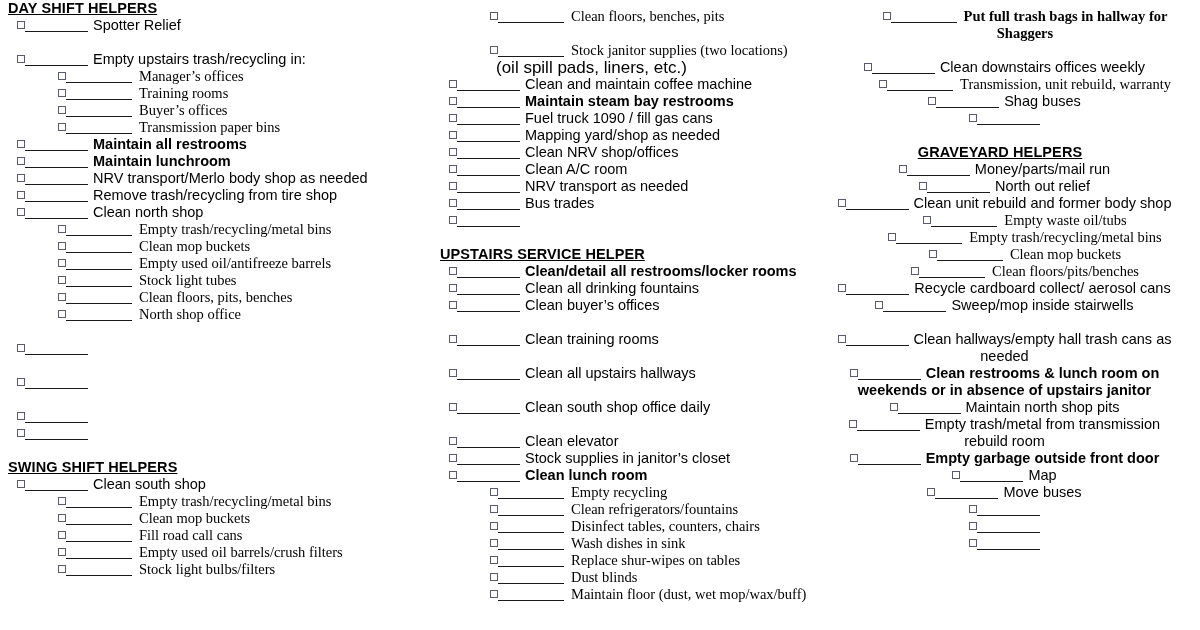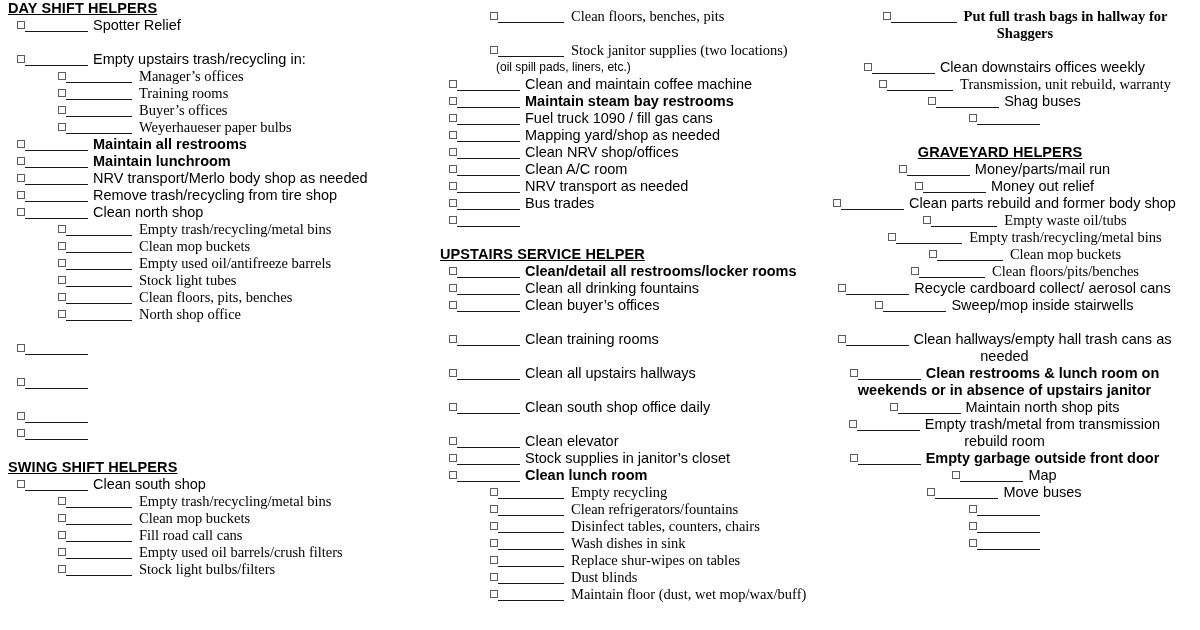--- a/index.html
+++ b/index.html
@@ -68,38 +68,38 @@
   .row.lvl2 .blank { width: 66px; }
 
   .row .txt { margin-left: 5px; }
   .row.bold .txt { font-weight: bold; }
   .row.lvl2 .txt { margin-left: 7px; font-family: Liberation Serif, serif; }
 
   .spacer { height: 17px; }
   .spacer-half { height: 8px; }
 
   .cont {
-    font-size: 12px;
+    font-size: 17px;
     line-height: 17px;
   }
   .cont.indent-paren { padding-left: 56px; }
 </style>
 </head>
 <body>
 
 <div class="page">
   <div class="column" id="col-left">
       <div class="section-title">DAY SHIFT HELPERS</div>
       <div class="row lvl1"><span class="cb"></span><span class="blank"></span><span class="txt">Spotter Relief</span></div>
       <div class="spacer"></div>
       <div class="row lvl1"><span class="cb"></span><span class="blank"></span><span class="txt">Empty upstairs trash/recycling in:</span></div>
       <div class="row lvl2"><span class="cb"></span><span class="blank"></span><span class="txt">Manager’s offices</span></div>
       <div class="row lvl2"><span class="cb"></span><span class="blank"></span><span class="txt">Training rooms</span></div>
       <div class="row lvl2"><span class="cb"></span><span class="blank"></span><span class="txt">Buyer’s offices</span></div>
-      <div class="row lvl2"><span class="cb"></span><span class="blank"></span><span class="txt">Weyerhaueser paper bulbs</span></div>
+      <div class="row lvl2"><span class="cb"></span><span class="blank"></span><span class="txt">Transmission paper bins</span></div>
       <div class="row lvl1 bold"><span class="cb"></span><span class="blank"></span><span class="txt">Maintain all restrooms</span></div>
       <div class="row lvl1 bold"><span class="cb"></span><span class="blank"></span><span class="txt">Maintain lunchroom</span></div>
       <div class="row lvl1"><span class="cb"></span><span class="blank"></span><span class="txt">NRV transport/Merlo body shop as needed</span></div>
       <div class="row lvl1"><span class="cb"></span><span class="blank"></span><span class="txt">Remove trash/recycling from tire shop</span></div>
       <div class="row lvl1"><span class="cb"></span><span class="blank"></span><span class="txt">Clean north shop</span></div>
       <div class="row lvl2"><span class="cb"></span><span class="blank"></span><span class="txt">Empty trash/recycling/metal bins</span></div>
       <div class="row lvl2"><span class="cb"></span><span class="blank"></span><span class="txt">Clean mop buckets</span></div>
       <div class="row lvl2"><span class="cb"></span><span class="blank"></span><span class="txt">Empty used oil/antifreeze barrels</span></div>
       <div class="row lvl2"><span class="cb"></span><span class="blank"></span><span class="txt">Stock light tubes</span></div>
       <div class="row lvl2"><span class="cb"></span><span class="blank"></span><span class="txt">Clean floors, pits, benches</span></div>
@@ -162,22 +162,22 @@
       <div class="spacer-half"></div>
       <div class="row lvl2 bold"><span class="cb"></span><span class="blank"></span><span class="txt">Put full trash bags in hallway for Shaggers</span></div>
       <div class="spacer"></div>
       <div class="row lvl1"><span class="cb"></span><span class="blank"></span><span class="txt">Clean downstairs offices weekly</span></div>
       <div class="row lvl2"><span class="cb"></span><span class="blank"></span><span class="txt">Transmission, unit rebuild, warranty</span></div>
       <div class="row lvl1"><span class="cb"></span><span class="blank"></span><span class="txt">Shag buses</span></div>
       <div class="row lvl1"><span class="cb"></span><span class="blank"></span></div>
       <div class="spacer"></div>
       <div class="section-title">GRAVEYARD HELPERS</div>
       <div class="row lvl1"><span class="cb"></span><span class="blank"></span><span class="txt">Money/parts/mail run</span></div>
-      <div class="row lvl1"><span class="cb"></span><span class="blank"></span><span class="txt">Money out relief</span></div>
-      <div class="row lvl1"><span class="cb"></span><span class="blank"></span><span class="txt">Clean parts rebuild and former body shop</span></div>
+      <div class="row lvl1"><span class="cb"></span><span class="blank"></span><span class="txt">North out relief</span></div>
+      <div class="row lvl1"><span class="cb"></span><span class="blank"></span><span class="txt">Clean unit rebuild and former body shop</span></div>
       <div class="row lvl2"><span class="cb"></span><span class="blank"></span><span class="txt">Empty waste oil/tubs</span></div>
       <div class="row lvl2"><span class="cb"></span><span class="blank"></span><span class="txt">Empty trash/recycling/metal bins</span></div>
       <div class="row lvl2"><span class="cb"></span><span class="blank"></span><span class="txt">Clean mop buckets</span></div>
       <div class="row lvl2"><span class="cb"></span><span class="blank"></span><span class="txt">Clean floors/pits/benches</span></div>
       <div class="row lvl1"><span class="cb"></span><span class="blank"></span><span class="txt">Recycle cardboard collect/ aerosol cans</span></div>
       <div class="row lvl1"><span class="cb"></span><span class="blank"></span><span class="txt">Sweep/mop inside stairwells</span></div>
       <div class="spacer"></div>
       <div class="row lvl1"><span class="cb"></span><span class="blank"></span><span class="txt">Clean hallways/empty hall trash cans as needed</span></div>
       <div class="row lvl1 bold"><span class="cb"></span><span class="blank"></span><span class="txt">Clean restrooms &amp; lunch room on weekends or in absence of upstairs janitor</span></div>
       <div class="row lvl1"><span class="cb"></span><span class="blank"></span><span class="txt">Maintain north shop pits</span></div>

